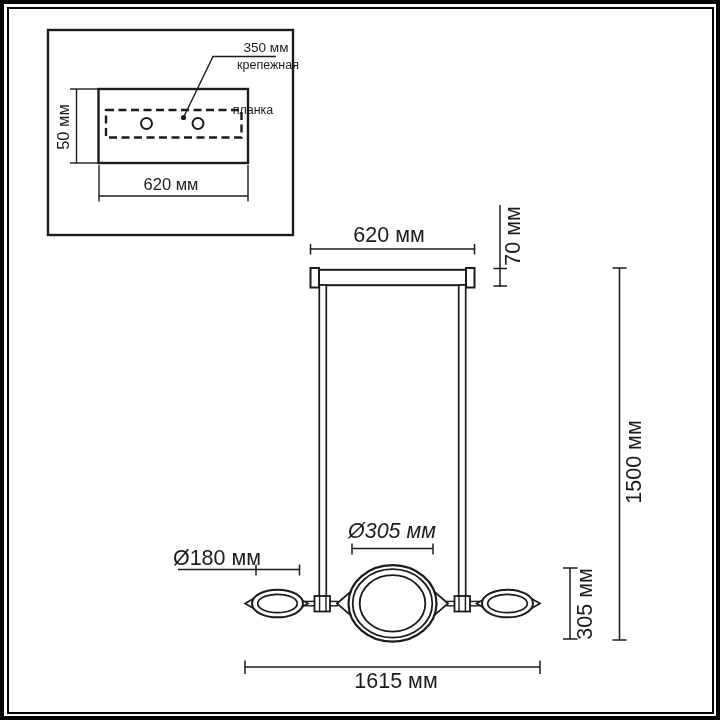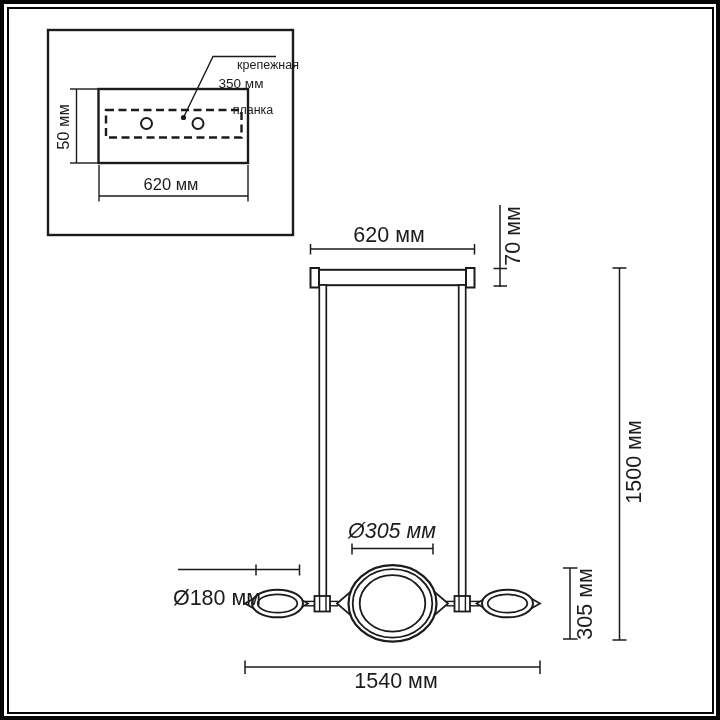--- a/index.html
+++ b/index.html
@@ -101,29 +101,29 @@
     <ellipse cx="392.5" cy="603.4" rx="32.8" ry="28.2" stroke-width="1.8"></ellipse>
 
     <rect x="314.5" y="596" width="15.5" height="15.5" fill="#fff" stroke-width="1.8"></rect>
     <line x1="319.6" y1="596" x2="319.6" y2="611.5" stroke-width="1.4"></line>
     <line x1="326" y1="596" x2="326" y2="611.5" stroke-width="1.4"></line>
     <rect x="454.5" y="596" width="15.5" height="15.5" fill="#fff" stroke-width="1.8"></rect>
     <line x1="459" y1="596" x2="459" y2="611.5" stroke-width="1.4"></line>
     <line x1="465.4" y1="596" x2="465.4" y2="611.5" stroke-width="1.4"></line>
   </svg>
 
-  <div class="lbl note" style="left:241px;top:47.5px;margin-top:36px;">350 мм</div>
+  <div class="lbl note" style="left:266px;top:47.5px;">350 мм</div>
   <div class="lbl note-sm" style="left:268px;top:66px;">крепежная</div>
   <div class="lbl note-sm" style="left:253px;top:74.5px;margin-top:36px;">планка</div>
   <div class="lbl dim-sm rot" style="left:64px;top:126.5px;">50 мм</div>
   <div class="lbl dim-sm" style="left:171px;top:184.5px;">620 мм</div>
 
   <div class="lbl dim" style="left:389px;top:235px;">620 мм</div>
   <div class="lbl dim rot" style="left:513px;top:236px;">70 мм</div>
   <div class="lbl dim rot" style="left:633.5px;top:461.5px;">1500 мм</div>
   <div class="lbl dim" style="left:392px;top:530.5px;font-style:italic;">Ø305 мм</div>
-  <div class="lbl dim" style="left:217px;top:557.5px;margin-top:40px;">Ø180 мм</div>
+  <div class="lbl dim" style="left:217px;top:557.5px;">Ø180 мм</div>
   <div class="lbl dim rot" style="left:584.5px;top:603.5px;">305 мм</div>
-  <div class="lbl dim" style="left:396px;top:680.5px;">1540 мм</div>
+  <div class="lbl dim" style="left:396px;top:680.5px;">1615 мм</div>
 
   <div class="frame-inner"></div>
   <div class="frame-outer"></div>
 </div>
 
 </body></html>

